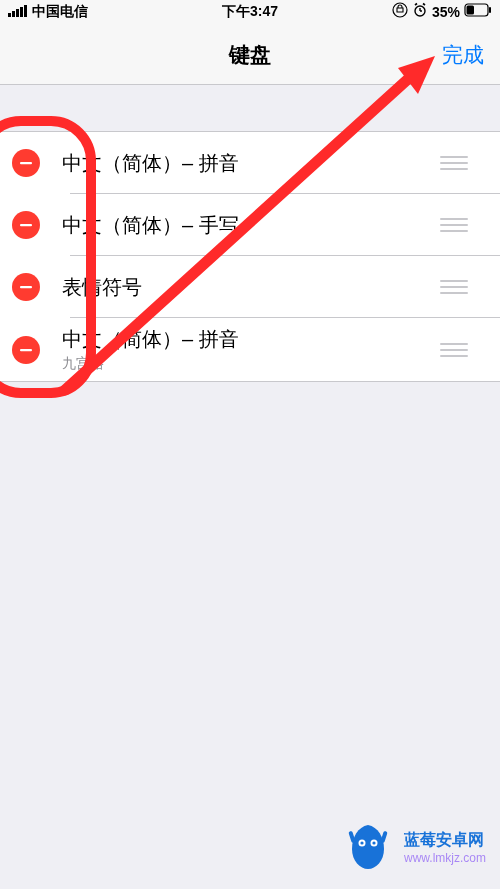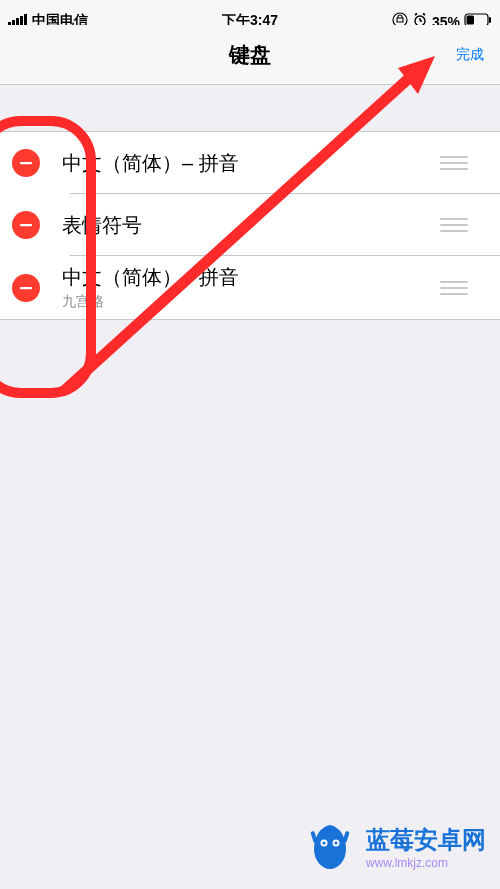--- a/index.html
+++ b/index.html
@@ -1,42 +1,42 @@
 <!DOCTYPE html>
 <html><head>
   <meta charset="utf-8">
   <style>
     * { margin: 0; padding: 0; box-sizing: border-box; }
     html, body { width: 500px; height: 889px; font-family: -apple-system, "PingFang SC", "Helvetica Neue", sans-serif; background: #efeff4; overflow: hidden; }
-    .status-bar { width: 100%; height: 25px; background: #f7f7f7; display: flex; align-items: flex-start; justify-content: space-between; padding: 12px 8px; font-size: 14px; font-weight: 600; color: #000; }
+    .status-bar { width: 100%; height: 25px; background: #f7f7f7; display: flex; align-items: flex-end; justify-content: space-between; padding: 4px 8px; font-size: 14px; font-weight: 600; color: #000; }
     .status-left, .status-right { display: flex; align-items: center; gap: 4px; }
     .status-center { position: absolute; left: 50%; transform: translateX(-50%); }
     .nav-bar { width: 100%; height: 60px; background: #f7f7f7; border-bottom: 1px solid #c8c8cc; position: relative; display: flex; align-items: center; justify-content: center; }
     .nav-title { font-size: 21px; font-weight: 700; color: #000; }
-    .nav-done { position: absolute; right: 16px; top: 50%; transform: translateY(-50%); font-size: 14px; color: #007aff; cursor: pointer; }
+    .nav-done { position: absolute; right: 16px; top: 50%; transform: translateY(-50%); font-size: 21px; color: #007aff; cursor: pointer; }
     .spacer { height: 46px; }
     .list { background: #fff; border-top: 1px solid #c8c8cc; border-bottom: 1px solid #c8c8cc; }
     .row { display: flex; align-items: center; min-height: 62px; padding: 8px 24px 8px 12px; position: relative; }
     .row:not(:last-child)::after { content: ""; position: absolute; left: 70px; right: 0; bottom: 0; height: 1px; background: #c8c8cc; }
     .delete-btn { width: 28px; height: 28px; border-radius: 50%; background: #ff3b30; display: flex; align-items: center; justify-content: center; margin-right: 22px; flex-shrink: 0; }
     .delete-btn svg { width: 16px; height: 16px; display:block; }
     .row-text { flex: 1; display: flex; flex-direction: column; justify-content: center; gap: 2px; }
     .row-title { font-size: 20px; color: #000; }
     .row-sub { font-size: 14px; color: #8e8e93; }
     .drag-handle { display: flex; flex-direction: column; gap: 4px; padding: 0 8px; }
     .drag-handle span { width: 28px; height: 2px; background: #c8c8cc; border-radius: 1px; display: block; }
     
     .annotation-layer { position: absolute; top: 0; left: 0; width: 500px; height: 889px; pointer-events: none; }
     .anno-circle { position: absolute; border: 10px solid #ff2a2a; border-radius: 45px; left: -24px; top: 116px; width: 120px; height: 282px; }
     .anno-arrow { position: absolute; }
     
     .watermark-wrap { position: absolute; right: 14px; bottom: 14px; display: flex; align-items: center; gap: 8px; }
     .wm-logo { width: 56px; height: 56px; display:flex; align-items:center; justify-content:center; }
     .wm-text { display: flex; flex-direction: column; justify-content: center; }
-    .wm-title { font-size: 24px; font-weight: 700; color: #1872d8; }
+    .wm-title { font-size: 16px; font-weight: 700; color: #1872d8; }
     .wm-url { font-size: 12px; color: #8b5cf6; opacity: 0.7; }
   </style>
 </head>
 <body>
 
 <div class="status-bar">
   <div class="status-left">
     <span>
       <svg width="20" height="12" viewBox="0 0 20 12">
           <rect x="0" y="8" width="3" height="4" fill="#000"></rect>
@@ -96,20 +96,37 @@
     <div class="row-text">
       <div class="row-title">中文（简体）– 拼音</div>
     </div>
     <div class="drag-handle">
         <span></span>
         <span></span>
         <span></span>
       </div>
   </div>
 
+  <div class="row">
+    <div class="delete-btn">
+      <span>
+          <svg viewBox="0 0 16 16">
+            <rect x="2" y="7" width="12" height="2.2" rx="1" fill="#fff"></rect>
+          </svg>
+        </span>
+    </div>
+    <div class="row-text">
+      <div class="row-title">中文（简体）– 手写</div>
+    </div>
+    <div class="drag-handle">
+        <span></span>
+        <span></span>
+        <span></span>
+      </div>
+  </div>
 
   <div class="row">
     <div class="delete-btn">
       <span>
           <svg viewBox="0 0 16 16">
             <rect x="2" y="7" width="12" height="2.2" rx="1" fill="#fff"></rect>
           </svg>
         </span>
     </div>
     <div class="row-text">

